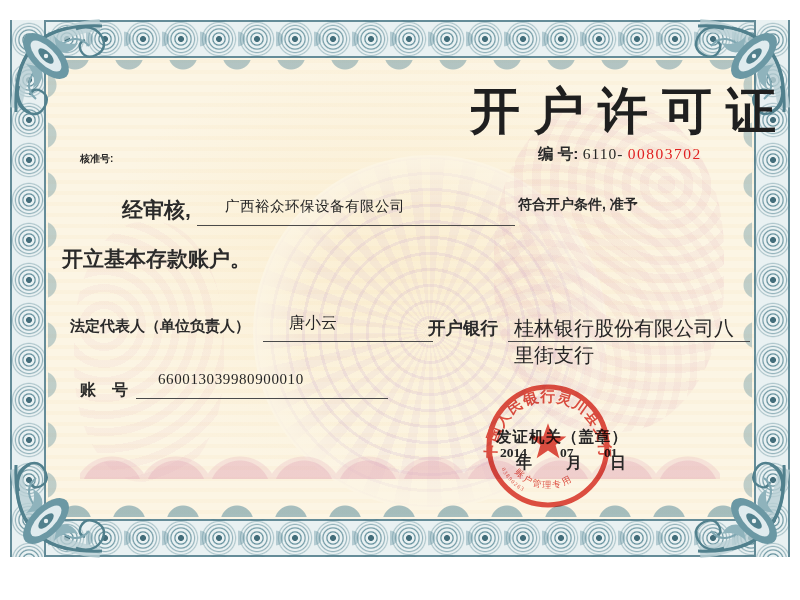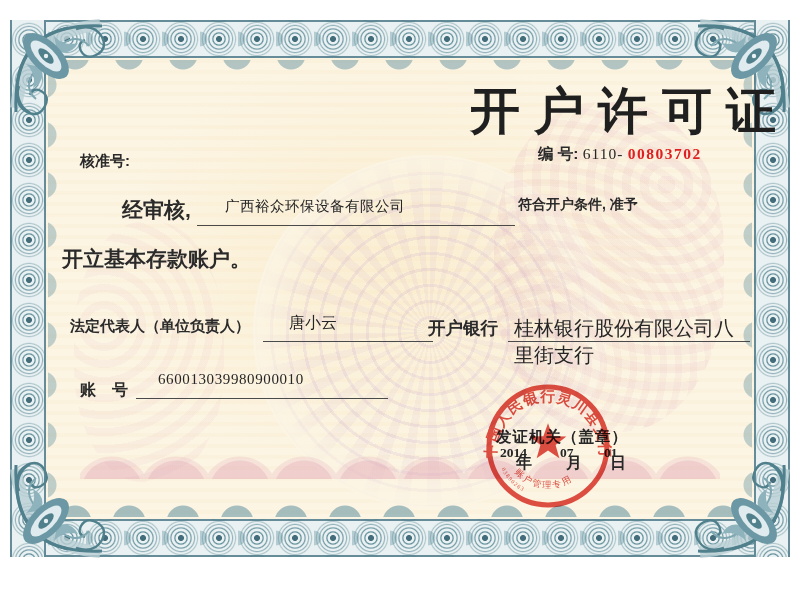--- a/index.html
+++ b/index.html
@@ -121,26 +121,26 @@
   .abs { position:absolute; }
 
   .title {
     left:0; right:0; top:58px; text-align:right;
     font-family:"Liberation Serif", serif; font-weight:700;
     font-size:50px; letter-spacing:14px; text-indent:14px; color:#1f1f1f;
   }
   .lbl { font-weight:600; color:#2a2a2a; }
   .serifv { font-family:"Liberation Serif", serif; font-weight:400; }
 
-  .approval-label { left:70px; top:132px; font-size:15px; }
+  .approval-label { left:70px; top:132px; font-size:10px; }
   .approval-value { left:146px; top:121px; font-size:15.5px; letter-spacing:.5px; }
 
   .serial-row { left:528px; top:124px; font-size:15.5px; white-space:pre; }
   .serial-row .pfx { font-family:"Liberation Serif", serif; letter-spacing:1px; }
-  .serial-row .red { color:#e02020; font-family:"Liberation Serif", serif; letter-spacing:1.5px; font-weight:700; }
+  .serial-row .red { color:#e02020; font-family:"Liberation Serif", serif; letter-spacing:1.5px; font-weight:400; }
 
   .reviewed-prefix { left:112px; top:176px; font-size:21px; }
   .company-field { left:187px; top:175px; width:318px; height:31px; border-bottom:1.5px solid #4a4a4a; }
   .company-name { position:absolute; left:28px; top:2px; font-size:14.5px; letter-spacing:.5px; }
   .reviewed-suffix { left:508px; top:176px; font-size:14px; }
   .body-line2 { left:52px; top:225px; font-size:21px; }
 
   .legalrep-label { left:60px; top:297px; font-size:15px; }
   .legalrep-field { left:253px; top:293px; width:170px; height:29px; border-bottom:1.5px solid #4a4a4a; }
   .legalrep-name { position:absolute; left:26px; top:0px; font-size:16px; }

